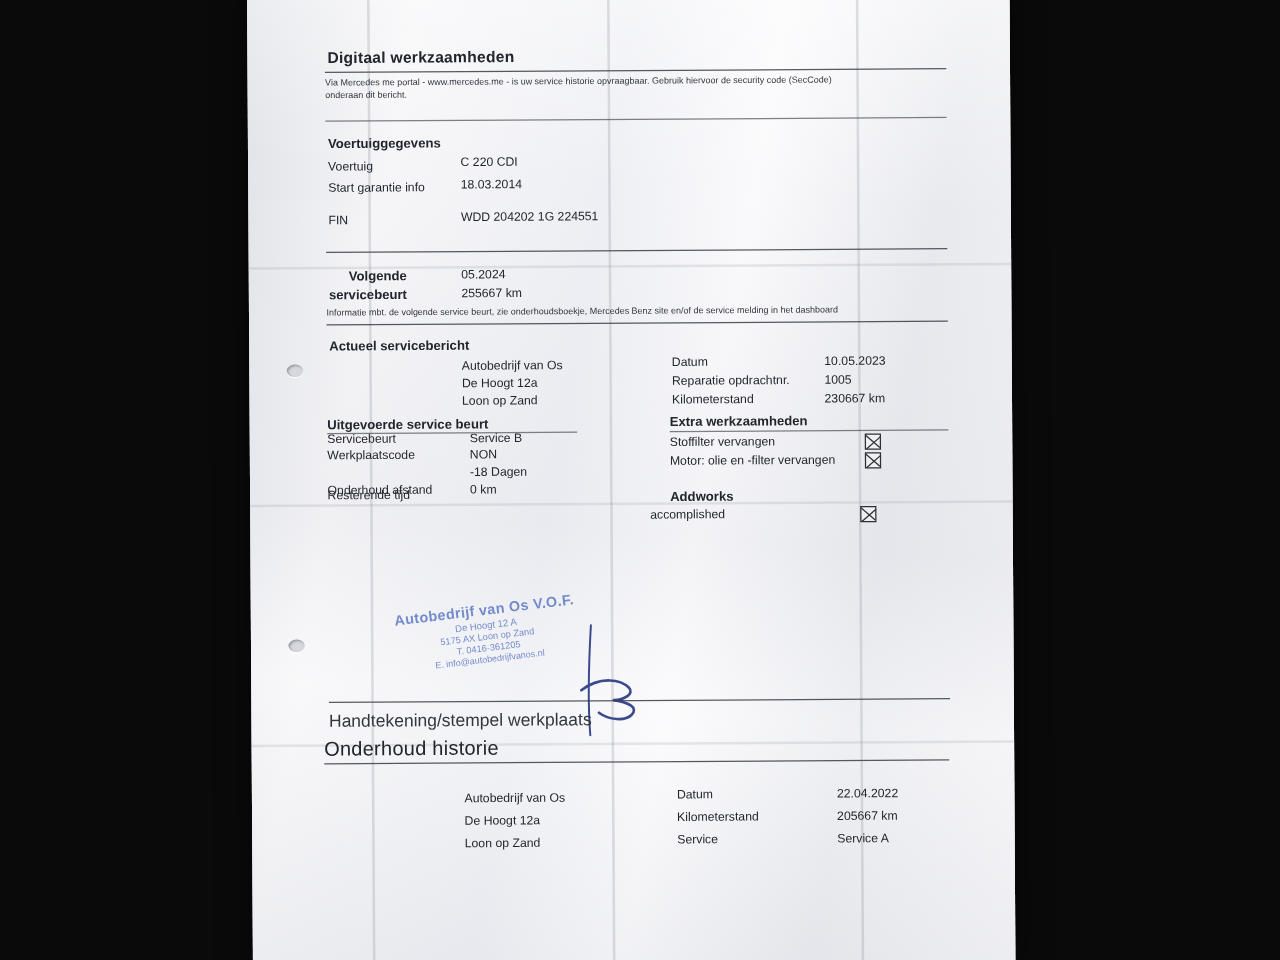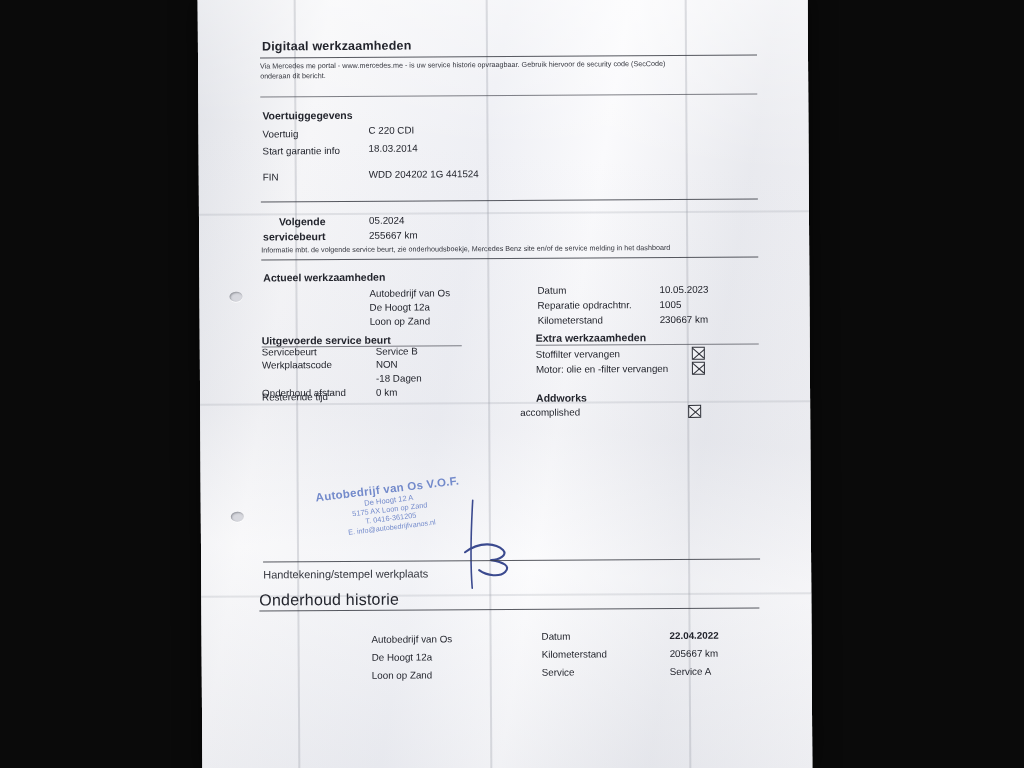--- a/index.html
+++ b/index.html
@@ -186,35 +186,35 @@
 
       <div class="t h2s" style="left:64px; top:114px;">Voertuiggegevens</div>
 
       <div class="t body" style="left:64px; top:133px;">Voertuig</div>
       <div class="t body" style="left:170px; top:130px;">C 220 CDI</div>
 
       <div class="t body" style="left:64px; top:150px;">Start garantie info</div>
       <div class="t body" style="left:170px; top:148px;">18.03.2014</div>
 
       <div class="t body" style="left:64px; top:176px;">FIN</div>
-      <div class="t body" style="left:170px; top:174px;">WDD 204202 1G 441524</div>
+      <div class="t body" style="left:170px; top:174px;">WDD 204202 1G 224551</div>
 
       <div class="rule" style="left:62px; top:206px; width:497px;"></div>
 
       <div class="t h2s" style="left:80px; top:220px;">Volgende</div>
       <div class="t h2s" style="left:64px; top:235px;">servicebeurt</div>
 
       <div class="t body" style="left:170px; top:220px;">05.2024</div>
       <div class="t body" style="left:170px; top:235px;">255667 km</div>
 
       <div class="t small" style="left:62px; top:250px;">Informatie mbt. de volgende service beurt, zie onderhoudsboekje, Mercedes Benz site en/of de service melding in het dashboard</div>
 
       <div class="rule" style="left:62px; top:264px; width:497px;"></div>
 
-      <div class="t h2s" style="left:64px; top:276px;">Actueel werkzaamheden</div>
+      <div class="t h2s" style="left:64px; top:276px;">Actueel servicebericht</div>
 
       <div class="t body" style="left:170px; top:293px;">Autobedrijf van Os</div>
       <div class="t body" style="left:170px; top:307px;">De Hoogt 12a</div>
       <div class="t body" style="left:170px; top:321px;">Loon op Zand</div>
 
       <div class="t body" style="left:338px; top:291px;">Datum</div>
       <div class="t body" style="left:460px; top:291px;">10.05.2023</div>
 
       <div class="t body" style="left:338px; top:306px;">Reparatie opdrachtnr.</div>
       <div class="t body" style="left:460px; top:306px;">1005</div>
@@ -257,31 +257,31 @@
         <div class="s4">T. 0416-361205</div>
         <div class="s5">E. info@autobedrijfvanos.nl</div>
       </div>
 
       <svg class="sig" viewBox="0 0 90 100">
         <path d="M22 8 C20 40 19 70 21 96" stroke="#3b4a8f" stroke-width="1.6" fill="none" stroke-linecap="round"></path>
         <path d="M14 60 C30 48 46 52 52 58 C57 63 48 68 40 68 C52 70 60 74 54 80 C49 85 36 84 28 78" stroke="#3b4a8f" stroke-width="2.1" fill="none" stroke-linecap="round" stroke-linejoin="round"></path>
       </svg>
 
       <div class="rule" style="left:62px; top:566px; width:497px;"></div>
-      <div class="t small" style="left:62px; top:573px; font-size:11px;">Handtekening/stempel werkplaats</div>
+      <div class="t small" style="left:62px; top:573px; font-size:14px;">Handtekening/stempel werkplaats</div>
 
       <div class="t h1" style="left:58px; top:596px; font-size:16px; font-weight:normal;">Onderhoud historie</div>
       <div class="rule" style="left:58px; top:615px; width:500px;"></div>
 
       <div class="t body" style="left:170px; top:639px;">Autobedrijf van Os</div>
       <div class="t body" style="left:170px; top:657px;">De Hoogt 12a</div>
       <div class="t body" style="left:170px; top:675px;">Loon op Zand</div>
 
       <div class="t body" style="left:340px; top:637px;">Datum</div>
-      <div class="t body" style="left:468px; top:637px;font-weight:bold;">22.04.2022</div>
+      <div class="t body" style="left:468px; top:637px;">22.04.2022</div>
 
       <div class="t body" style="left:340px; top:655px;">Kilometerstand</div>
       <div class="t body" style="left:468px; top:655px;">205667 km</div>
 
       <div class="t body" style="left:340px; top:673px;">Service</div>
       <div class="t body" style="left:468px; top:673px;">Service A</div>
 
     </div>
   </div>
 </div>

